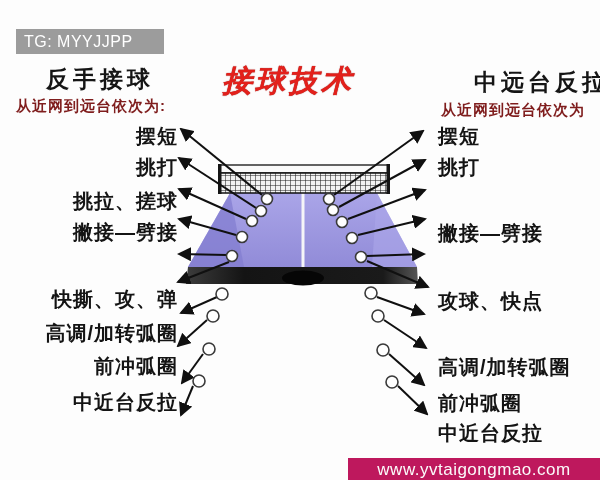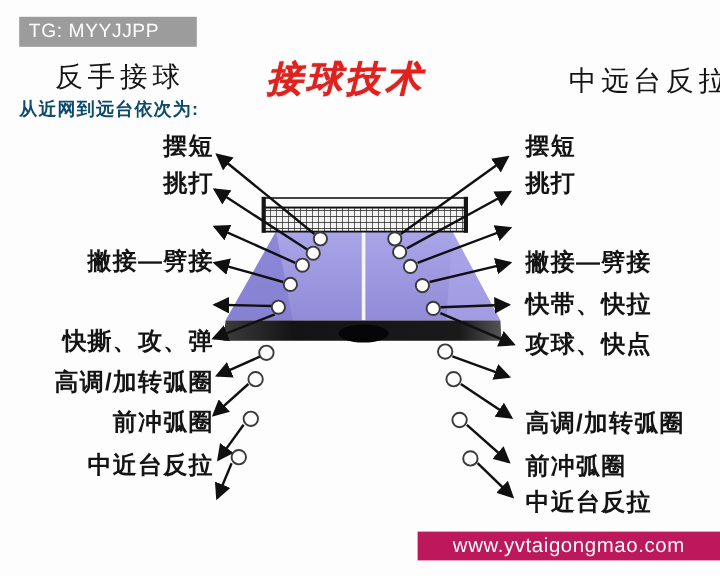--- a/index.html
+++ b/index.html
@@ -1,34 +1,34 @@
 <!DOCTYPE html>
 <html><head>
 <meta charset="utf-8">
 <style>
   html,body{margin:0;padding:0;background:#e9e9e9;}
   #stage{
     position:relative;width:600px;height:480px;background:#fdfdfd;
     font-family:"Liberation Sans","DejaVu Sans",sans-serif;overflow:hidden;
   }
   #diagram-svg{position:absolute;left:0;top:0;z-index:1;}
-  .txt{position:absolute;z-index:2;white-space:nowrap;}
+  .txt{position:absolute;z-index:2;white-space:nowrap;margin-top:15px;}
   #tg-badge{
     left:16px;top:14px;width:140px;height:25px;background:#9c9c9c;
     color:#ffffff;font-size:16px;line-height:25px;padding-left:8px;
     letter-spacing:0.5px;
   }
   #main-title{
     left:222px;top:46px;font-size:30px;font-weight:700;color:#e3201b;
     letter-spacing:3px;text-shadow:0 0 1px #8a1210;font-style:italic;
   }
-  .col-header{font-size:23px;font-weight:400;color:#151515;letter-spacing:4px;}
+  .col-header{font-size:23px;font-weight:700;color:#151515;letter-spacing:4px;}
   #left-header{left:46px;top:49px;}
   #right-header{left:474px;top:52px;}
-  .col-subheader{font-size:15px;font-weight:700;color:#0c4a6e;letter-spacing:1px;}
+  .col-subheader{font-size:15px;font-weight:700;color:#7f1d1d;letter-spacing:1px;}
   #left-subheader{left:16px;top:82px;}
   #right-subheader{left:441px;top:86px;}
   .label-left{
     right:422px;font-size:20px;font-weight:600;color:#141414;
     letter-spacing:1px;text-align:right;
   }
   .label-right{
     left:438px;font-size:20px;font-weight:600;color:#141414;
     letter-spacing:1px;text-align:left;
   }
@@ -129,32 +129,33 @@
     </g>
   </svg>
 
   <div class="txt" id="tg-badge">TG: MYYJJPP</div>
   <div class="txt" id="main-title">接球技术</div>
 
   <div class="txt col-header" id="left-header">反手接球</div>
   <div class="txt col-subheader" id="left-subheader">从近网到远台依次为:</div>
 
   <div class="txt col-header" id="right-header">中远台反拉</div>
+  <div class="txt col-subheader" id="right-subheader">从近网到远台依次为</div>
 
   <div class="txt label-left" style="top:108px">摆短</div>
   <div class="txt label-left" style="top:139px">挑打</div>
+  <div class="txt label-left" style="top:173px">挑拉、搓球</div>
   <div class="txt label-left" style="top:204px">撇接—劈接</div>
   <div class="txt label-left" style="top:271px">快撕、攻、弹</div>
   <div class="txt label-left" style="top:305px">高调/加转弧圈</div>
   <div class="txt label-left" style="top:338px">前冲弧圈</div>
   <div class="txt label-left" style="top:374px">中近台反拉</div>
 
   <div class="txt label-right" style="top:108px">摆短</div>
   <div class="txt label-right" style="top:139px">挑打</div>
   <div class="txt label-right" style="top:205px">撇接—劈接</div>
-  <div class="txt label-right" style="top:240px">快带、快拉</div>
   <div class="txt label-right" style="top:273px">攻球、快点</div>
   <div class="txt label-right" style="top:339px">高调/加转弧圈</div>
   <div class="txt label-right" style="top:375px">前冲弧圈</div>
   <div class="txt label-right" style="top:405px">中近台反拉</div>
 
   <div class="txt" id="watermark-bar">www.yvtaigongmao.com</div>
 </div>
 
 </body></html>

